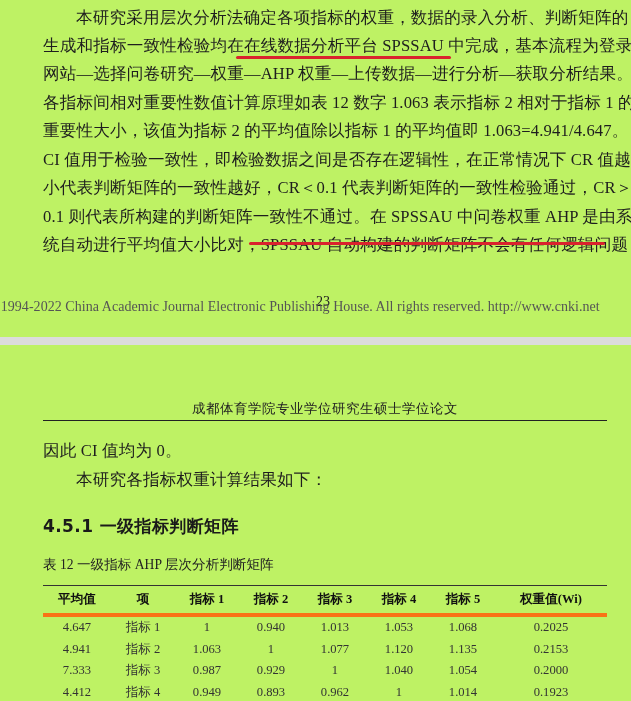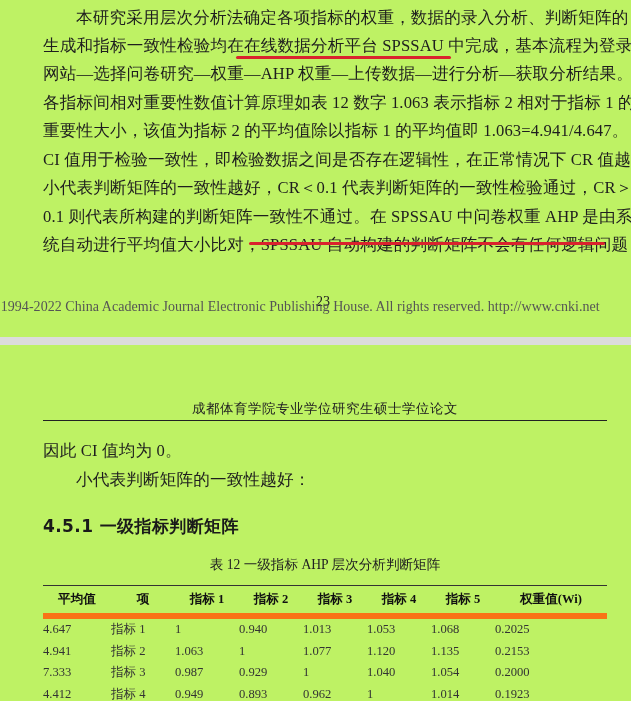--- a/index.html
+++ b/index.html
@@ -34,32 +34,32 @@
     font-size: 13.4px; color: #222; letter-spacing: 0.6px;
   }
   .head-rule { position: absolute; left: 43px; width: 564px; top: 75px; height: 1px; background: #222; }
 
   .section-heading {
     position: absolute; left: 43px; top: 170px;
     font-family: "DejaVu Sans", "Liberation Sans", sans-serif;
     font-size: 17px; font-weight: bold; color: #1a1a1a; letter-spacing: 0.4px; white-space: nowrap;
   }
   .table-caption {
-    position: absolute; left: 43px; width: 564px; top: 211px; text-align: center;
+    position: absolute; left: 43px; width: 564px; top: 211px; text-align: left;
     font-size: 13.6px; color: #222;
   }
   .table-wrap { position: absolute; left: 43px; top: 240px; width: 564px; }
   .rule-top { height: 1px; background: #333; }
   table { width: 564px; border-collapse: collapse; table-layout: fixed; }
   th {
     font-size: 12.6px; font-weight: bold; color: #111; height: 27px; padding: 0;
-    text-align: center; border-bottom: 6px solid #f97316;
+    text-align: center; border-bottom: 4px solid #f97316;
   }
   td {
-    font-size: 12.6px; color: #333; height: 21.6px; padding: 0; text-align: left;
+    font-size: 12.6px; color: #333; height: 21.6px; padding: 0; text-align: center;
   }
   col.c0 { width: 68px; } col.c1 { width: 64px; } col.c2 { width: 64px; }
   col.c3 { width: 64px; } col.c4 { width: 64px; } col.c5 { width: 64px; }
   col.c6 { width: 64px; } col.c7 { width: 112px; }
 </style>
 </head>
 <body>
 
 <div class="page" id="page1">
   <div class="line indent justify" style="top:8px;">本研究采用层次分析法确定各项指标的权重，数据的录入分析、判断矩阵的</div>
@@ -78,21 +78,21 @@
   <div class="copyright">©1994-2022 China Academic Journal Electronic Publishing House. All rights reserved.    http://www.cnki.net</div>
 </div>
 
 <div class="sep"></div>
 
 <div class="page" id="page2">
   <div class="running-head">成都体育学院专业学位研究生硕士学位论文</div>
   <div class="head-rule"></div>
 
   <div class="line" style="top:96px;">因此 CI 值均为 0。</div>
-  <div class="line indent" style="top:125px;">小代表判断矩阵的一致性越好：</div>
+  <div class="line indent" style="top:125px;">本研究各指标权重计算结果如下：</div>
 
   <div class="section-heading">4.5.1  一级指标判断矩阵</div>
 
   <div class="table-caption">表 12  一级指标 AHP 层次分析判断矩阵</div>
 
   <div class="table-wrap">
     <div class="rule-top"></div>
     <table>
       <colgroup>
         <col class="c0">

